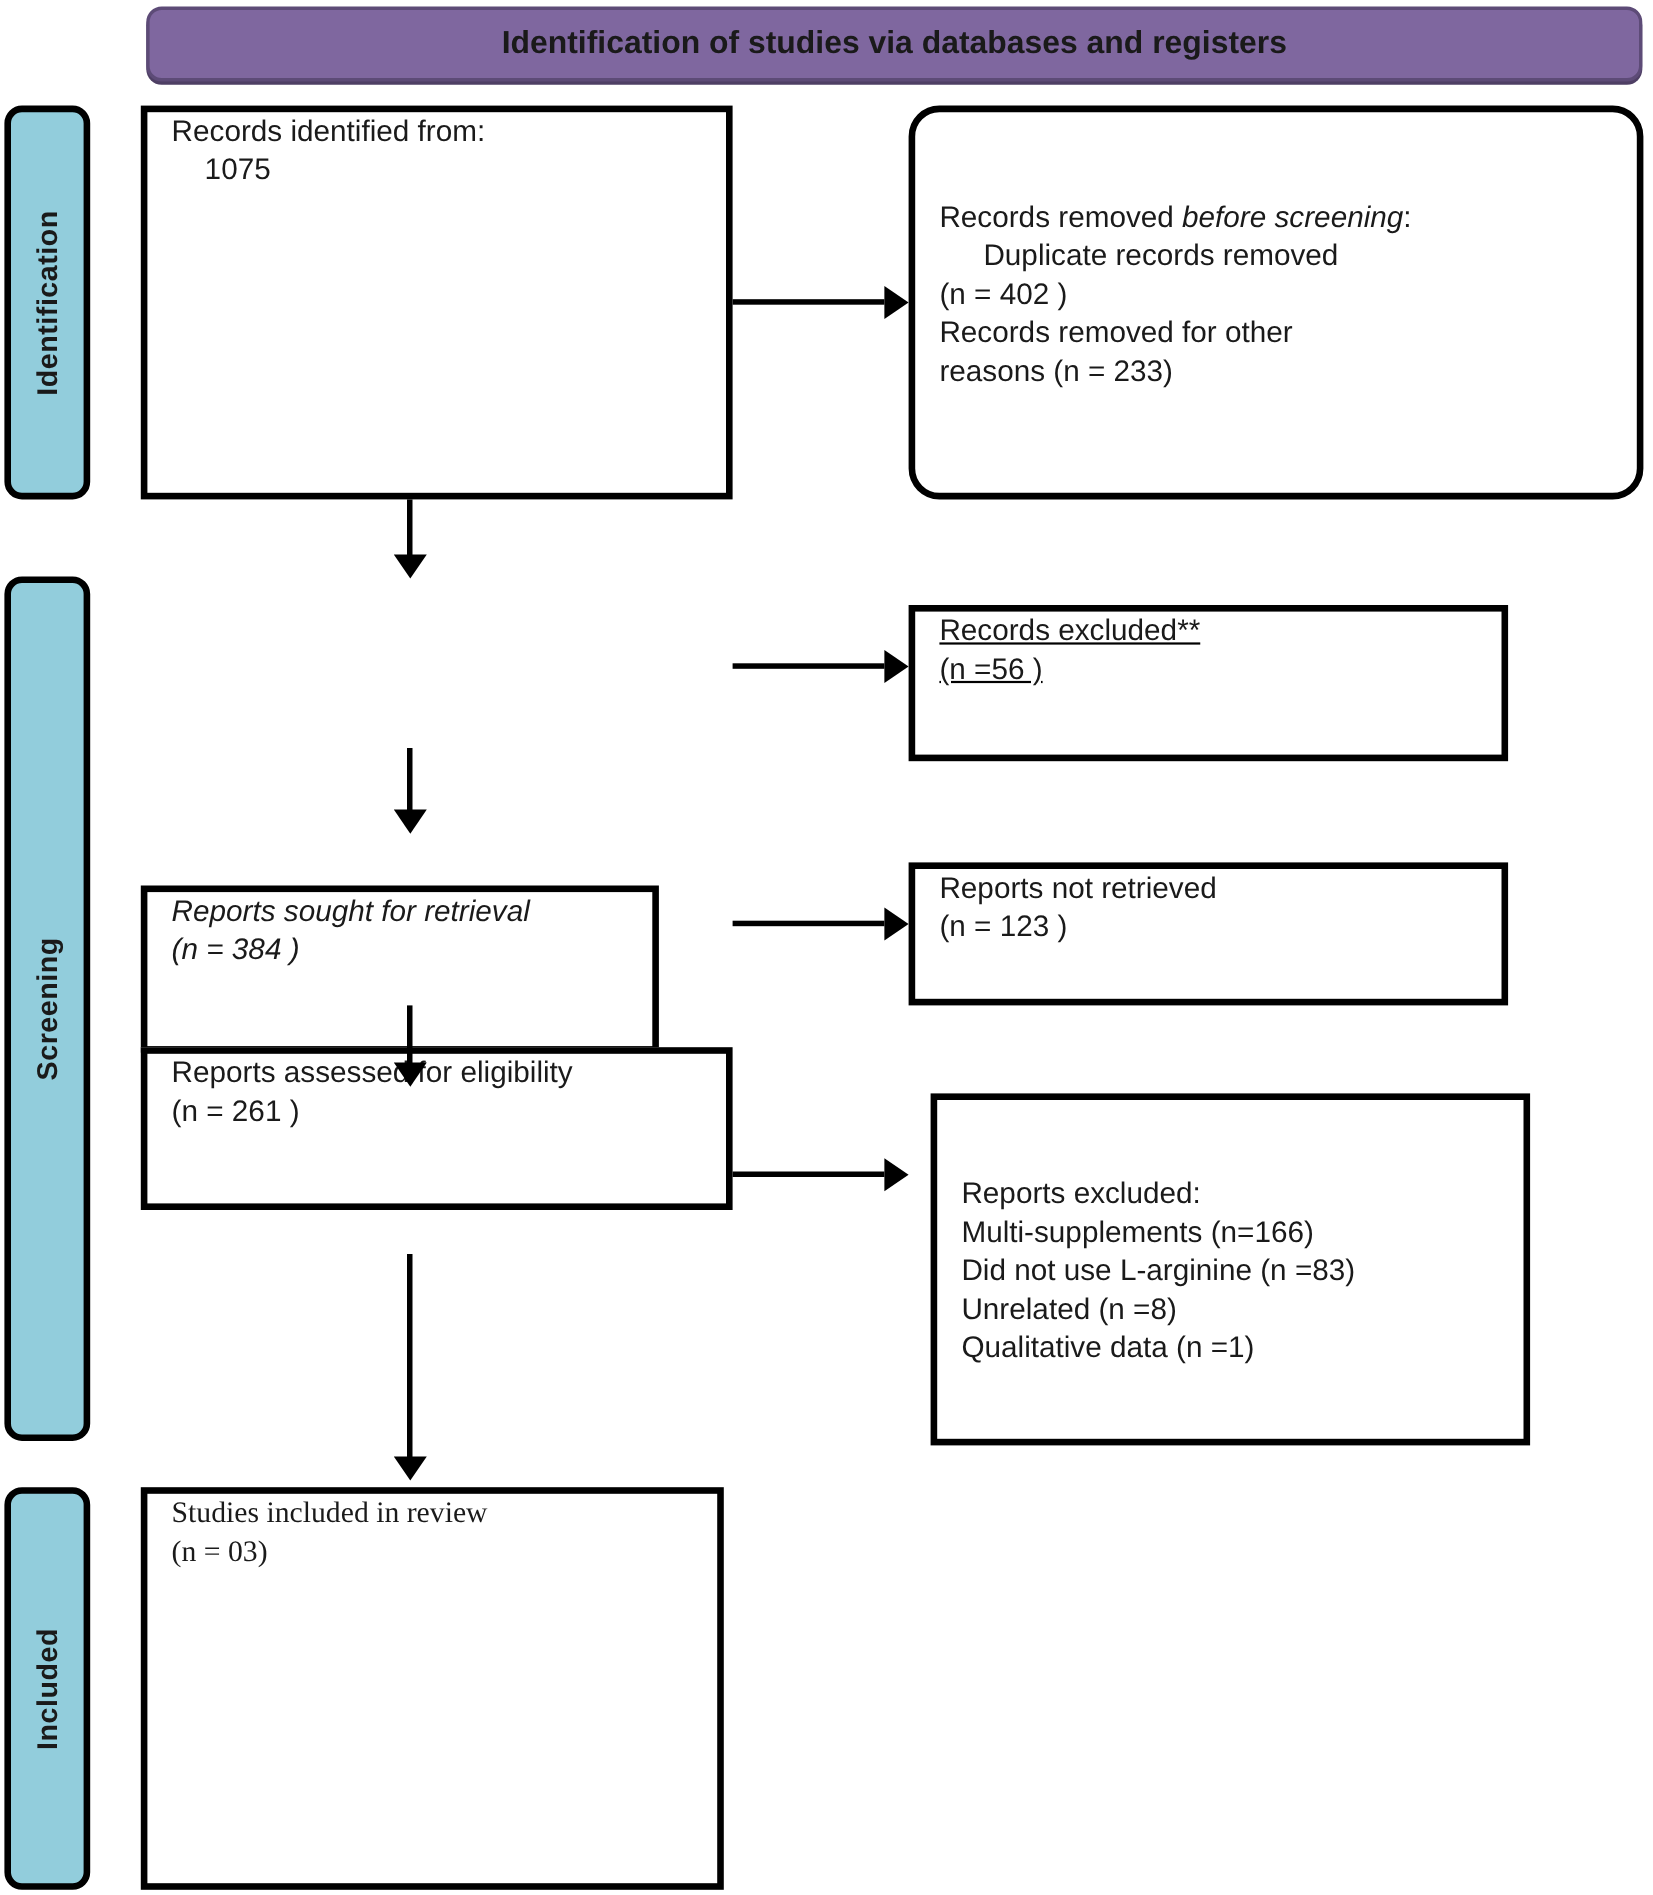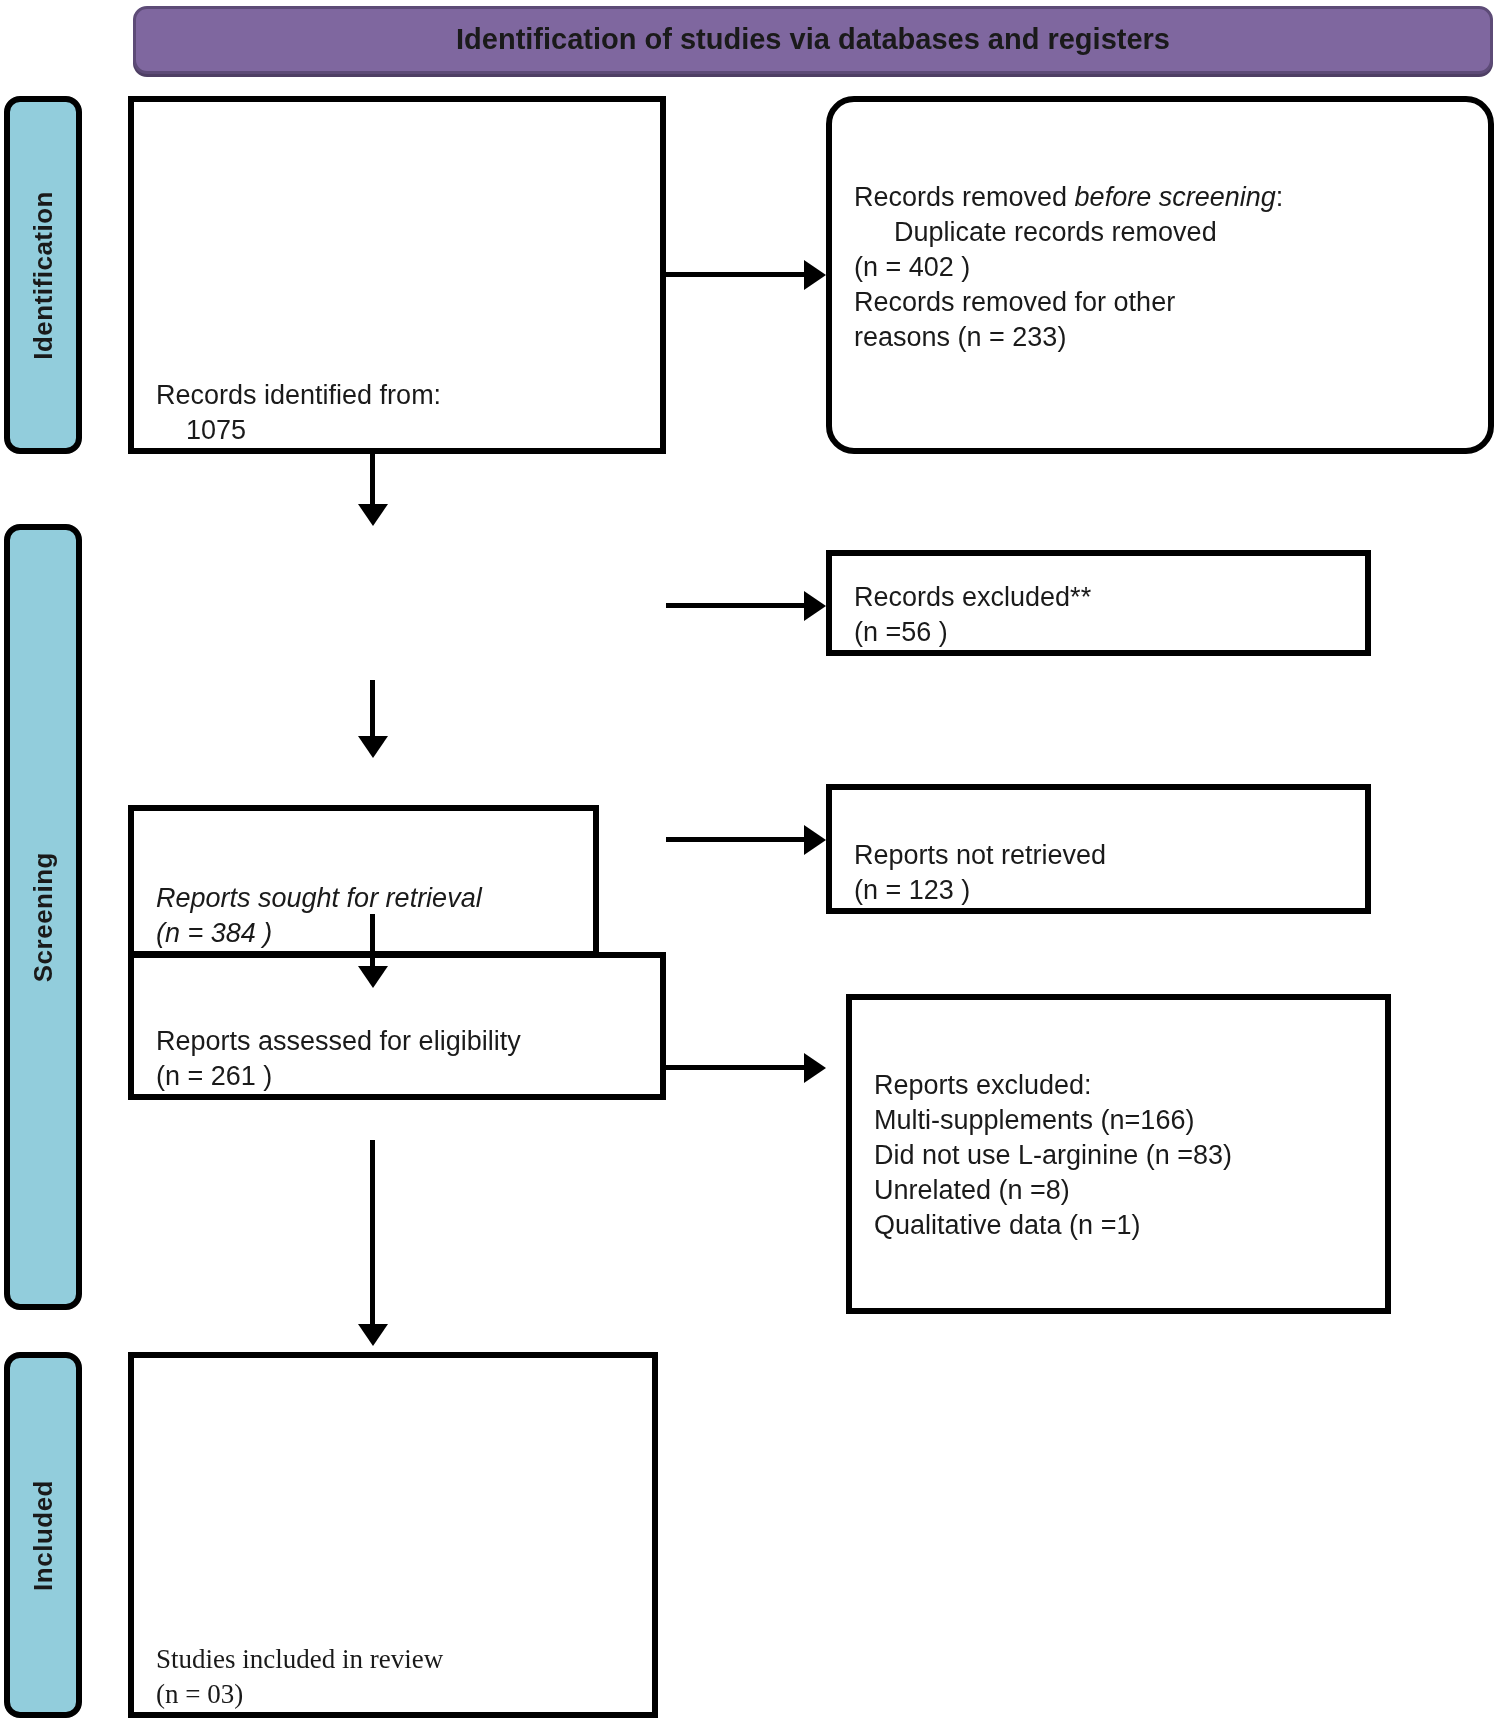--- a/index.html
+++ b/index.html
@@ -69,36 +69,36 @@
   #stage-screening      { left: 4px;  top: 524px;  width: 78px;  height: 786px; }
   #stage-included       { left: 4px;  top: 1352px; width: 78px;  height: 366px; }
 
   
   .box {
     position: absolute;
     background: #ffffff;
     border: 6px solid #000000;
     box-sizing: border-box;
     display: flex;
-    align-items: flex-end;
+    align-items: flex-start;
     padding: 0 22px;
   }
   .box-text {
     font-size: 27px;
     line-height: 1.30;
     color: #1a1a1a;
     white-space: pre-wrap;
   }
   .box-text .ital { font-style: italic; }
   .indent { display: inline-block; width: 40px; }
 
   #box-identified      { left: 128px; top: 96px;   width: 538px; height: 358px; }
   #box-removed         { left: 826px; top: 96px;   width: 668px; height: 358px; border-radius: 28px; }
   #box-screened        { left: 128px; top: 528px;  width: 538px; height: 152px; }
-  #box-excluded        { left: 826px; top: 550px;  width: 545px; height: 106px; }
+  #box-excluded        { left: 826px; top: 550px;  width: 545px; height: 142px; text-decoration: underline; }
   #box-sought          { left: 128px; top: 805px;  width: 471px; height: 152px; font-style: italic; }
   #box-notretrieved    { left: 826px; top: 784px;  width: 545px; height: 130px; }
   #box-assessed        { left: 128px; top: 952px;  width: 538px; height: 148px; }
   #box-repexcluded     { left: 846px; top: 994px;  width: 545px; height: 320px; }
   #box-included        { left: 128px; top: 1352px; width: 530px; height: 366px; font-family: Liberation Serif, serif; }
 
   .box-top { align-items: flex-start; padding-top: 26px; }
 
   
   .conn {

